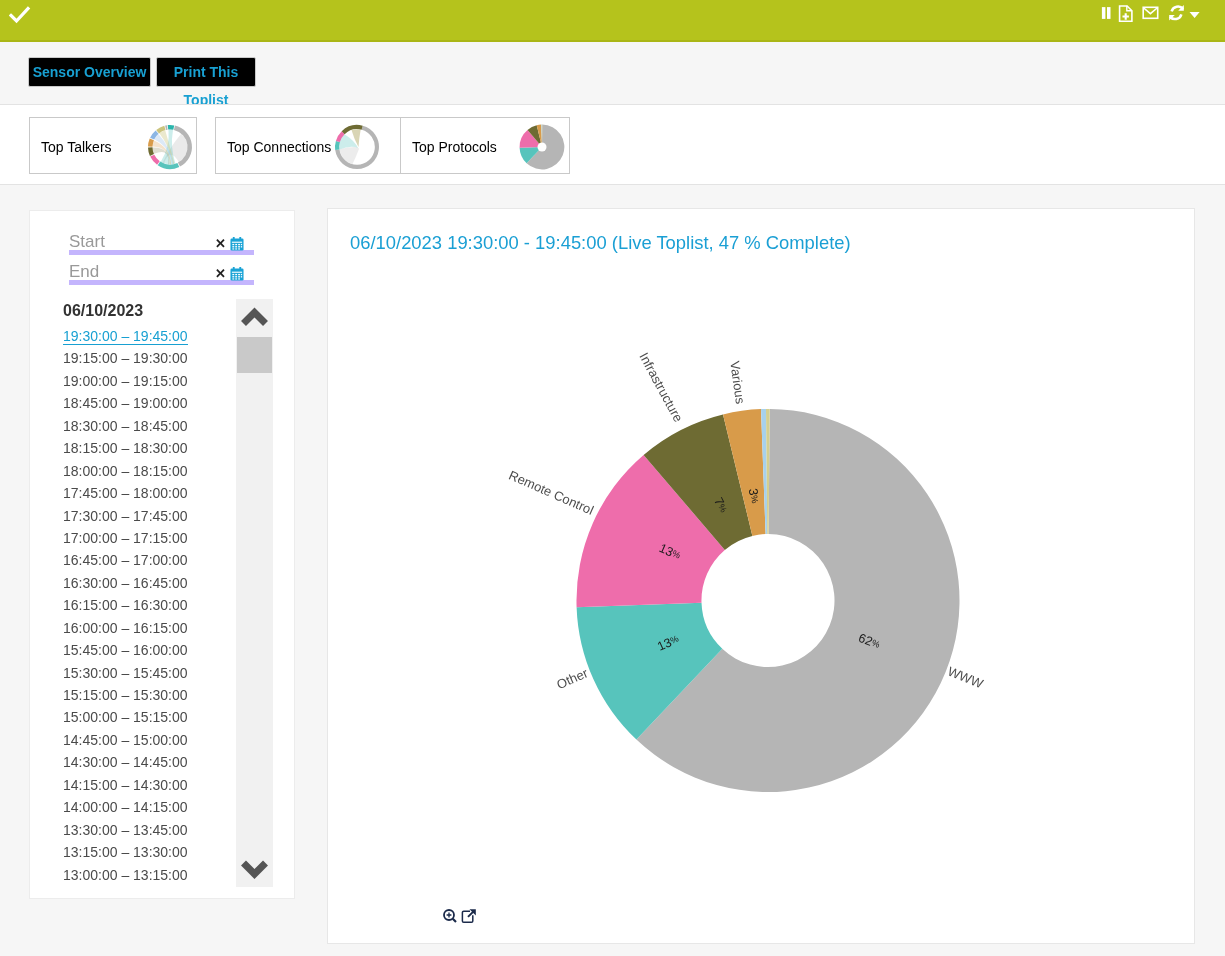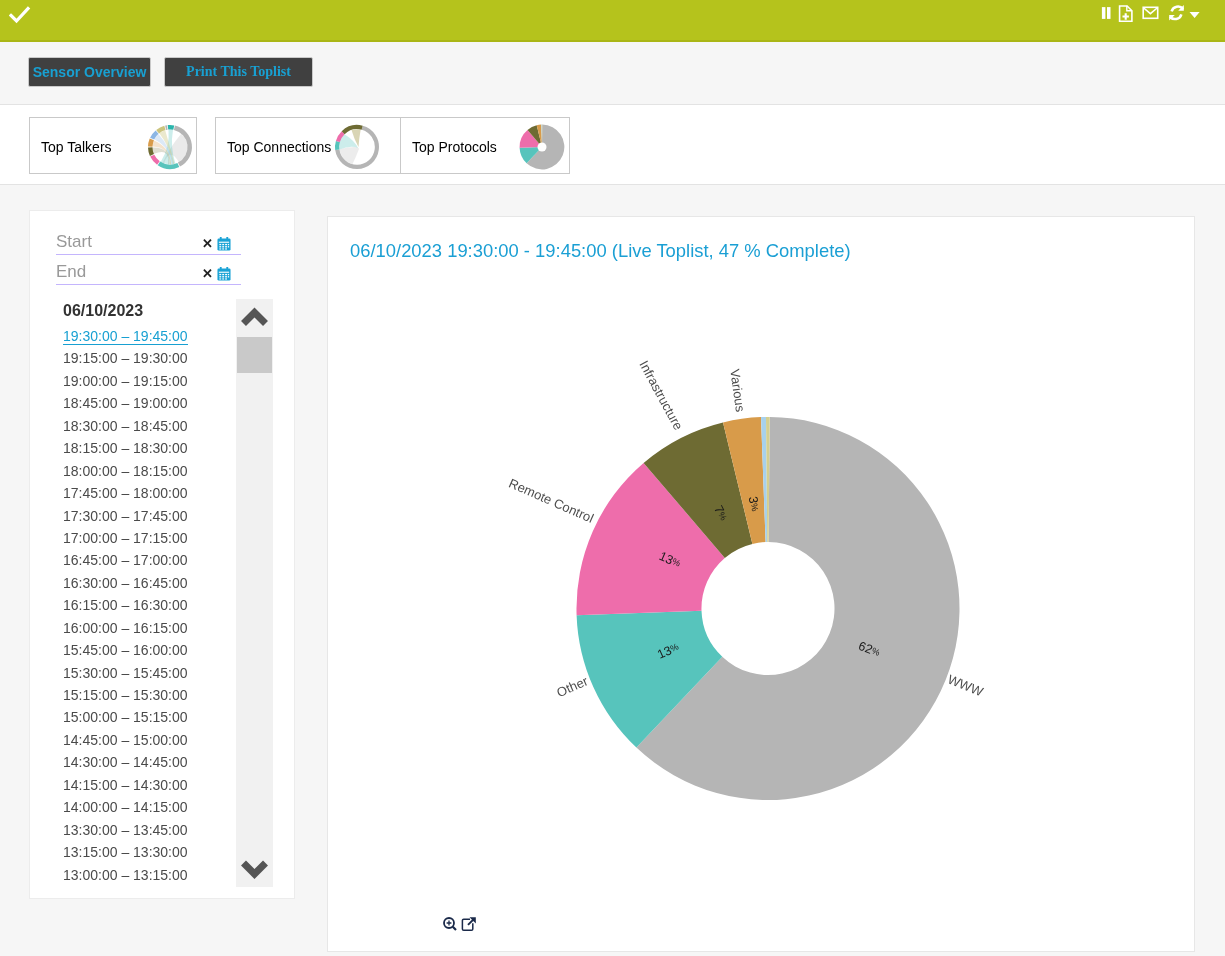--- a/index.html
+++ b/index.html
@@ -3,36 +3,36 @@
 <meta charset="utf-8">
 <style>
 * { margin:0; padding:0; box-sizing:border-box; }
 html,body { width:1225px; height:956px; background:#f6f6f6; font-family:"Liberation Sans", sans-serif; overflow:hidden; }
 #topbar { position:absolute; left:0; top:0; width:1225px; height:42px; background:#b5c31c; border-bottom:2px solid #aab616; color:#fff; }
 #topbar .ttl { position:absolute; left:33px; top:0px; font-size:18px; line-height:33px; white-space:nowrap; }
 #topbar .it { font-style:italic; }
 #topbar .bd { font-weight:bold; font-size:20px; }
 #ticons { position:absolute; left:1100px; top:2px; }
 #tabstrip { position:absolute; left:0; top:104px; width:1225px; height:81px; background:#fff; border-top:1px solid #e3e3e3; border-bottom:1px solid #e3e3e3; }
-.btn { position:absolute; top:57px; height:30px; background:#404040; border:1px solid #c9c9c9; border-radius:2px; color:#18a0d2; font-weight:bold; font-size:14px; line-height:28px; text-align:center; }
+.btn { position:absolute; top:57px; height:30px; background:#000000; border:1px solid #c9c9c9; border-radius:2px; color:#18a0d2; font-weight:bold; font-size:14px; line-height:28px; text-align:center; }
 .tcard { position:absolute; top:117px; height:57px; background:#fff; border:1px solid #c9c9c9; z-index:2; }
 .tcard .lbl { position:absolute; left:11px; top:21px; font-size:14px; color:#000000; white-space:nowrap; }
 .tcard svg { position:absolute; top:5px; }
 #leftpanel { position:absolute; left:29px; top:210px; width:266px; height:689px; background:#fff; border:1px solid #ececec; }
-.dfield { position:absolute; left:26px; width:185px; border-bottom:1px solid #c4b5fd; height:25px; color:#999; font-size:17px; line-height:24px; }
+.dfield { position:absolute; left:39px; width:185px; border-bottom:5px solid #c4b5fd; height:25px; color:#999; font-size:17px; line-height:24px; }
 .dfield .ic { position:absolute; right:10px; top:4px; }
 .dfield .x { position:absolute; right:28px; top:2px; color:#222; font-weight:bold; font-size:13px; }
 #datelist { position:absolute; left:33px; top:89px; font-size:14px; color:#4a4a4a; }
 #datelist .hdr { font-weight:bold; font-size:16px; color:#333; height:25px; }
 #datelist div { height:22.45px; line-height:22.45px; white-space:nowrap; }
 #datelist .sel { color:#18a0d2; }
 #datelist .sel span { border-bottom:1px solid #18a0d2;text-align:center; }
 #sbar { position:absolute; left:206px; top:88px; width:37px; height:588px; background:#f1f1f1; }
 #sthumb { position:absolute; left:1px; top:38px; width:35px; height:36px; background:#c9c9c9; }
-#mainpanel { position:absolute; left:327px; top:216px; width:868px; height:736px; background:#fff; border:1px solid #e7e7e7; }
+#mainpanel { position:absolute; left:327px; top:208px; width:868px; height:736px; background:#fff; border:1px solid #e7e7e7; }
 #ctitle { position:absolute; left:22px; top:23px; font-size:18.4px; color:#1a9fd4; }
 #chart { position:absolute; left:0; top:0; }
 #bicons { position:absolute; left:114px; top:699px; }
 </style>
 </head>
 <body>
 <div id="topbar">
   <svg id="chk" width="22" height="18" style="position:absolute;left:9px;top:6px" viewBox="0 0 22 18">
       <path d="M2 9.5 L7.5 15 L19 2.5" stroke="#fff" stroke-width="3.2" fill="none" stroke-linecap="square"></path>
     </svg>
@@ -47,21 +47,21 @@
     <g transform="translate(69.4,3.9)">
       <path d="M13.7 3.2 A6.6 6.6 0 0 0 2.2 5.5" fill="none" stroke="#fff" stroke-width="2.5"></path>
       <path d="M0.5 10.7 A6.6 6.6 0 0 0 12 8.4" fill="none" stroke="#fff" stroke-width="2.5"></path>
       <path d="M14.4 -0.8 v5.6 h-5.6 z" fill="#fff"></path>
       <path d="M-0.2 14.7 v-5.6 h5.6 z" fill="#fff"></path>
     </g>
     <path d="M89.5 10.1 h10.1 l-5 5.9 z" fill="#fff"></path>
   </svg>
 </div>
 <div class="btn" style="left:28px; width:123px;">Sensor Overview</div>
-<div class="btn" style="left:164px; width:149px;font-family:Liberation Serif, serif;">Print This Toplist</div>
+<div class="btn" style="left:156px; width:100px;">Print This Toplist</div>
 <div id="tabstrip"></div>
 <div class="tcard" style="left:29px; width:168px;">
   <div class="lbl">Top Talkers</div>
   <svg width="48" height="48" style="left:116px" viewBox="0 0 48 48">
     <path d="M21.7 2.1 A22.0 22.0 0 0 1 28.2 2.4 L27.3 6.8 A17.5 17.5 0 0 0 22.2 6.6 Z" fill="#2ab5ac"></path>
     <path d="M28.9 2.6 A22.0 22.0 0 0 1 34.0 43.6 L31.9 39.6 A17.5 17.5 0 0 0 27.9 6.9 Z" fill="#b5b5b5"></path>
     <path d="M33.3 43.9 A22.0 22.0 0 0 1 11.7 42.2 L14.2 38.5 A17.5 17.5 0 0 0 31.4 39.9 Z" fill="#57c4bc"></path>
     <path d="M11.1 41.8 A22.0 22.0 0 0 1 4.2 33.6 L8.3 31.7 A17.5 17.5 0 0 0 13.7 38.2 Z" fill="#ee6dab"></path>
     <path d="M3.9 32.9 A22.0 22.0 0 0 1 2.0 24.4 L6.5 24.3 A17.5 17.5 0 0 0 8.0 31.1 Z" fill="#6e6b33"></path>
     <path d="M2.0 23.6 A22.0 22.0 0 0 1 3.7 15.4 L7.9 17.2 A17.5 17.5 0 0 0 6.5 23.7 Z" fill="#d89b4a"></path>

